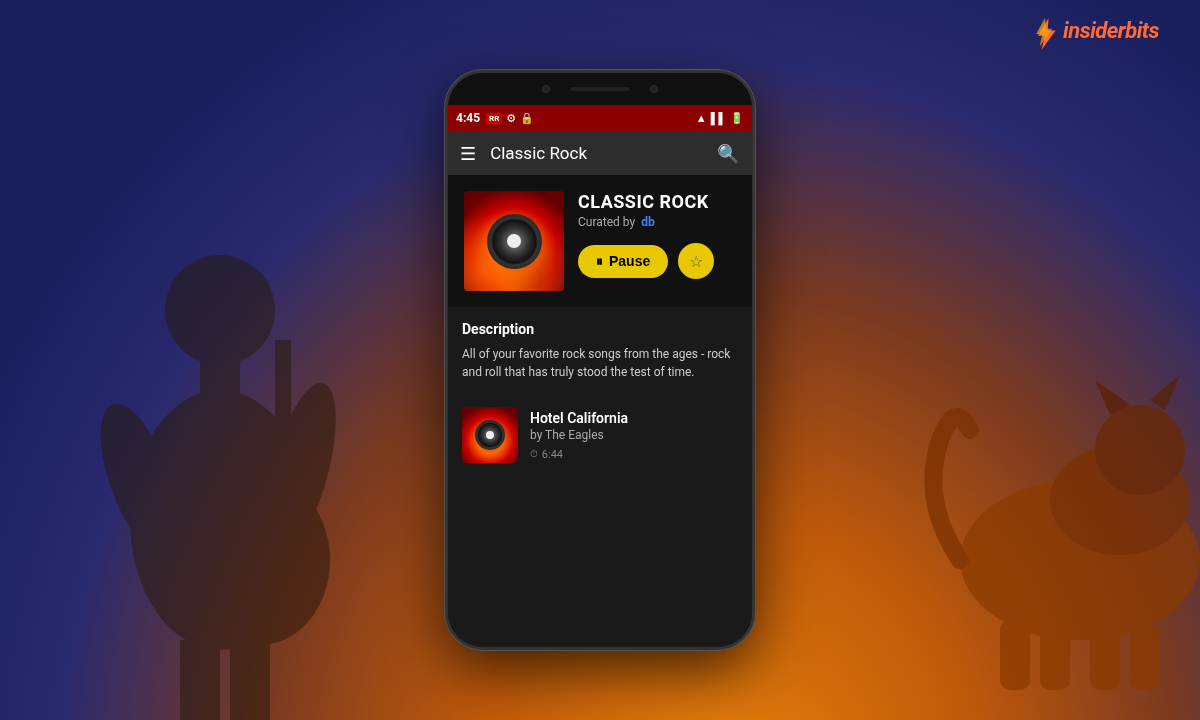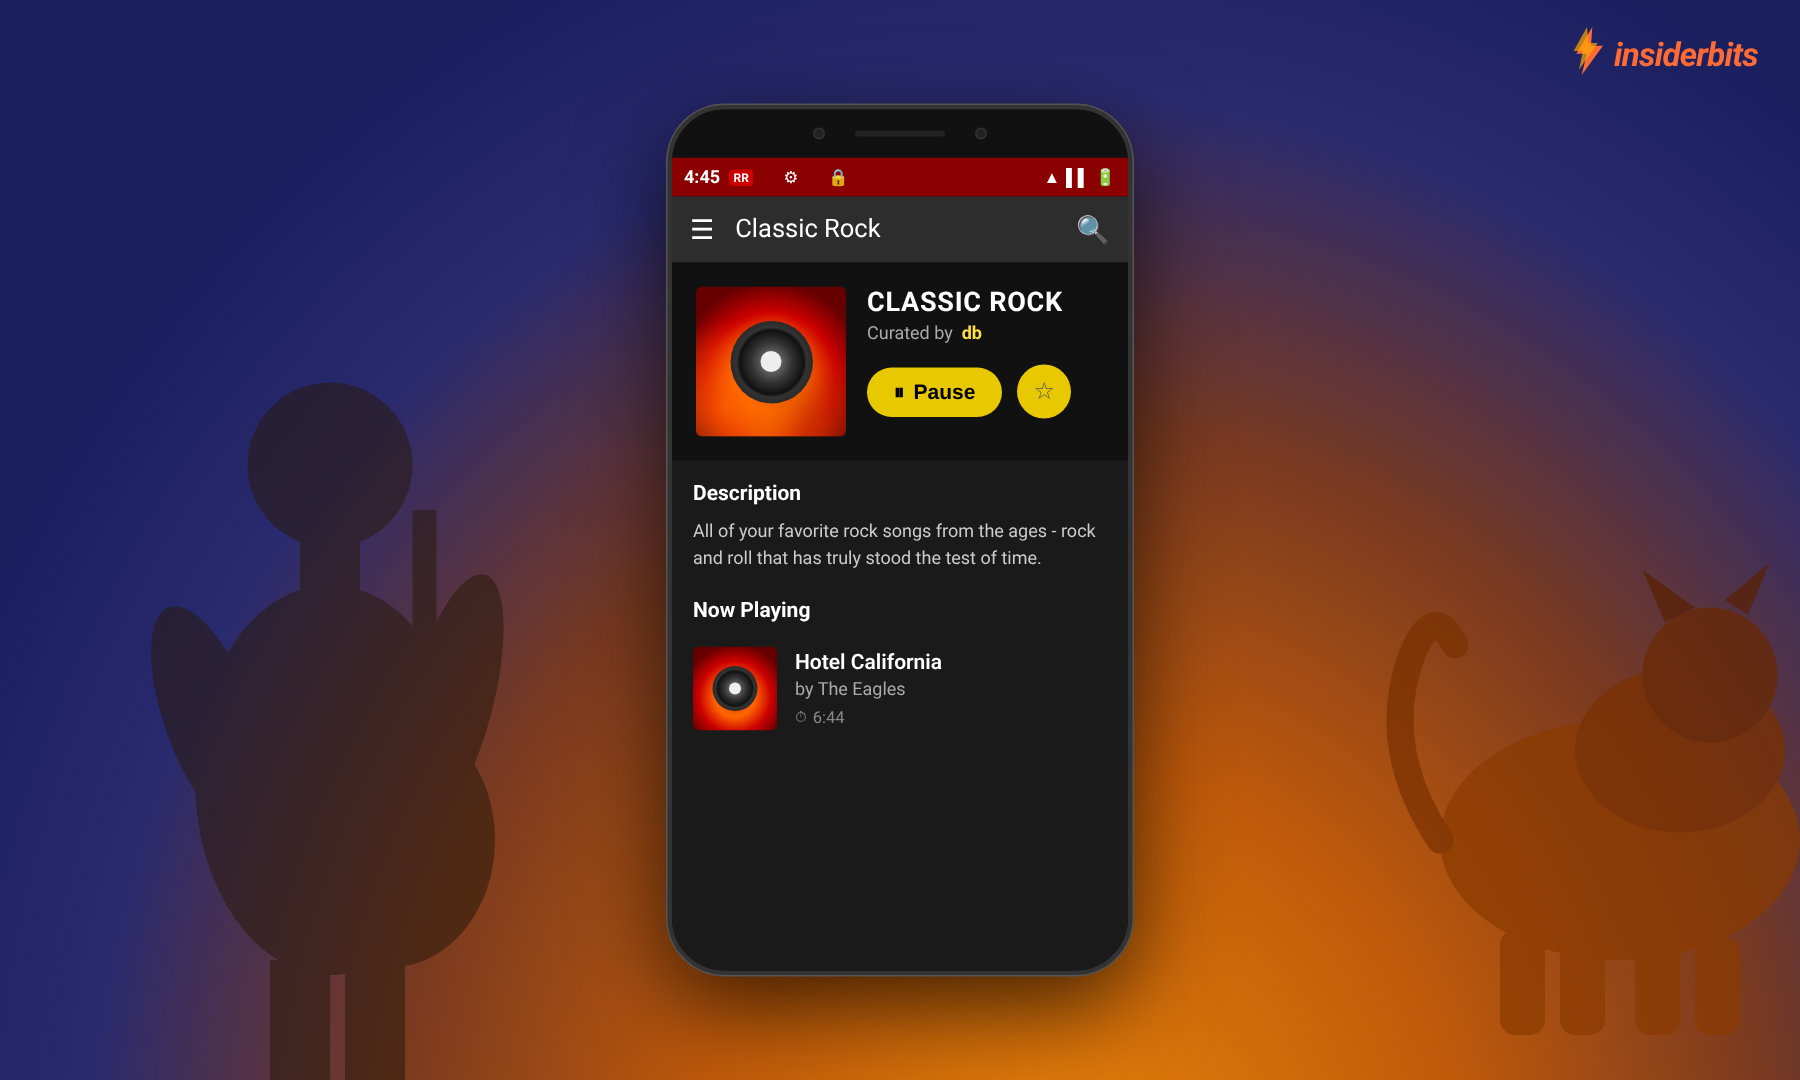--- a/index.html
+++ b/index.html
@@ -17,24 +17,24 @@
       position: absolute;
       inset: 0;
       background: radial-gradient(ellipse at 60% 110%, #e8820a 0%, #c05a0a 25%, #7a3a20 45%, #2a2a6e 65%, #1a1f5e 80%);
       z-index: 0;
     }
 
     
     .logo {
       position: absolute;
       top: 18px;
-      right: 28px;
+      right: 41px;
       z-index: 10;
       display: flex;
-      align-items: flex-end;
+      align-items: flex-start;
       gap: 4px;
     }
     .logo-bolt {
       width: 28px;
       height: 32px;
     }
     .logo-text {
       font-size: 22px;
       font-weight: 700;
       font-style: italic;
@@ -129,21 +129,21 @@
       flex-shrink: 0;
     }
     .status-time {
       color: #fff;
       font-size: 12px;
       font-weight: 700;
     }
     .status-icons {
       display: flex;
       align-items: center;
-      gap: 20px;
+      gap: 4px;
       margin-left: 6px;
     }
     .status-badge {
       background: #c00;
       color: #fff;
       font-size: 8px;
       font-weight: 700;
       padding: 1px 3px;
       border-radius: 2px;
     }
@@ -253,21 +253,21 @@
       font-size: 18px;
       font-weight: 700;
       letter-spacing: 0.5px;
     }
     .hero-curator {
       color: #aaa;
       font-size: 12px;
       margin-top: 3px;
     }
     .hero-curator strong {
-      color: #fde047;
+      color: #3b82f6;
     }
     .hero-actions {
       display: flex;
       align-items: center;
       gap: 10px;
       margin-top: 14px;
     }
     .pause-btn {
       background: #e8c800;
       border: none;
@@ -502,21 +502,20 @@
               <span>☆</span>
             </button>
           </div>
         </div>
       </div>
 
       <div class="content-area">
         <div class="section-title">Description</div>
         <div class="description-text">All of your favorite rock songs from the ages - rock and roll that has truly stood the test of time.</div>
 
-        <div class="section-title">Now Playing</div>
 
         <div class="now-playing-item">
           <div class="song-thumb">
             <div class="song-thumb-art">
               <div class="mini-vinyl">
                 <div class="mini-vinyl-center"></div>
               </div>
             </div>
           </div>
           <div class="song-info">

